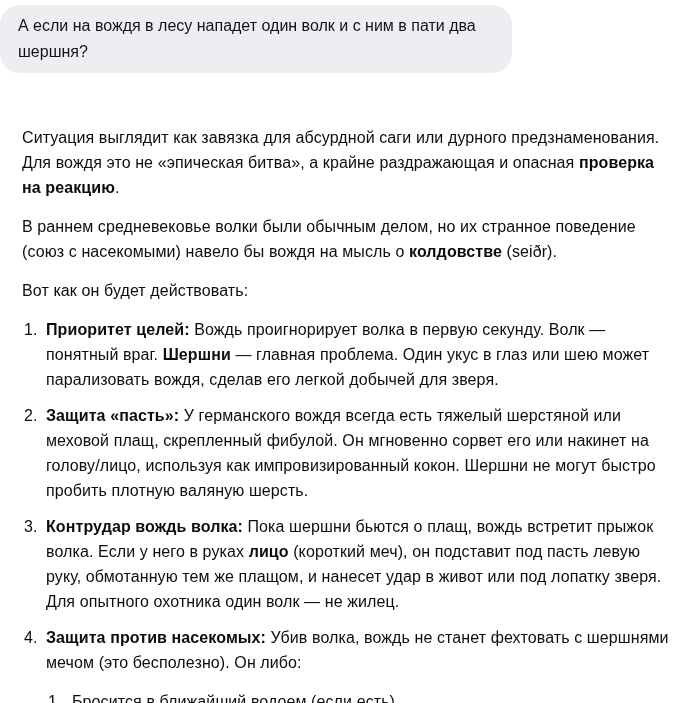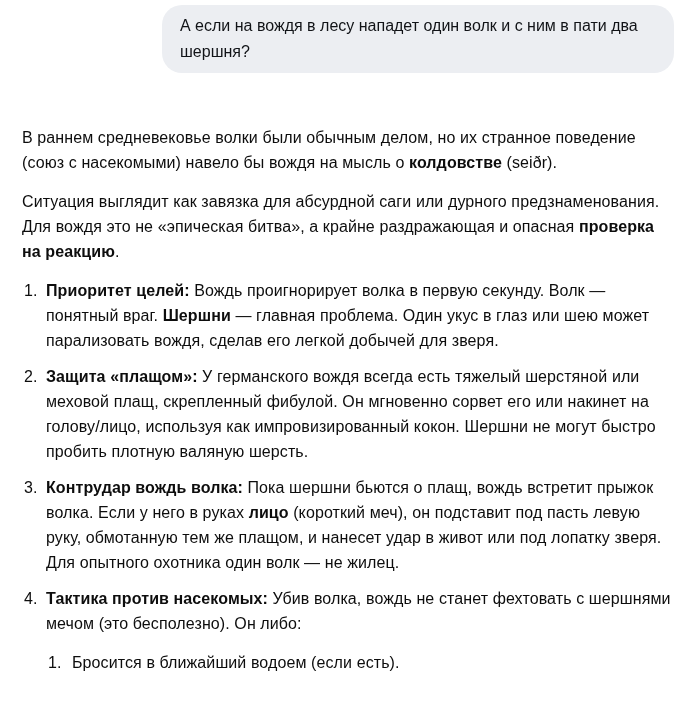--- a/index.html
+++ b/index.html
@@ -14,21 +14,21 @@
     -webkit-font-smoothing: antialiased;
   }
   .chat {
     width: 694px;
     height: 703px;
     position: relative;
   }
   
   .user-row {
     display: flex;
-    justify-content: flex-end;
+    justify-content: flex-start;
     padding: 5px 20px 0 0;
   }
   .user-bubble {
     background: #eceef2;
     border-radius: 20px;
     padding: 8px 18px;
     max-width: 476px;
     font-size: 16px;
     line-height: 26px;
     color: #111317;
@@ -90,34 +90,35 @@
 <div class="chat">
 
   <div class="user-row">
     <div class="user-bubble">
       <span>А если на вождя в лесу нападет один волк и с ним в пати два шершня?</span>
     </div>
   </div>
 
   <div class="response">
 
+    <p><span>Ситуация выглядит как завязка для абсурдной саги или дурного предзнаменования. Для вождя это не «эпическая битва», а крайне раздражающая и опасная </span><strong>проверка на реакцию</strong><span>.</span></p>
+
     <p><span>В раннем средневековье волки были обычным делом, но их странное поведение (союз с насекомыми) навело бы вождя на мысль о </span><strong>колдовстве</strong><span> (seiðr).</span></p>
 
-    <p><span>Ситуация выглядит как завязка для абсурдной саги или дурного предзнаменования. Для вождя это не «эпическая битва», а крайне раздражающая и опасная </span><strong>проверка на реакцию</strong><span>.</span></p>
-
+    <p><span>Вот как он будет действовать:</span></p>
 
     <ol class="main-list">
 
       <li><strong>Приоритет целей:</strong><span> Вождь проигнорирует волка в первую секунду. Волк — понятный враг. </span><strong>Шершни</strong><span> — главная проблема. Один укус в глаз или шею может парализовать вождя, сделав его легкой добычей для зверя.</span></li>
 
-      <li><strong>Защита «плащом»:</strong><span> У германского вождя всегда есть тяжелый шерстяной или меховой плащ, скрепленный фибулой. Он мгновенно сорвет его или накинет на голову/лицо, используя как импровизированный кокон. Шершни не могут быстро пробить плотную валяную шерсть.</span></li>
+      <li><strong>Защита «пасть»:</strong><span> У германского вождя всегда есть тяжелый шерстяной или меховой плащ, скрепленный фибулой. Он мгновенно сорвет его или накинет на голову/лицо, используя как импровизированный кокон. Шершни не могут быстро пробить плотную валяную шерсть.</span></li>
 
       <li><strong>Контрудар вождь волка:</strong><span> Пока шершни бьются о плащ, вождь встретит прыжок волка. Если у него в руках </span><strong>лицо</strong><span> (короткий меч), он подставит под пасть левую руку, обмотанную тем же плащом, и нанесет удар в живот или под лопатку зверя. Для опытного охотника один волк — не жилец.</span></li>
 
-      <li><strong>Тактика против насекомых:</strong><span> Убив волка, вождь не станет фехтовать с шершнями мечом (это бесполезно). Он либо:</span>
+      <li><strong>Защита против насекомых:</strong><span> Убив волка, вождь не станет фехтовать с шершнями мечом (это бесполезно). Он либо:</span>
         <ol class="sub-list">
           <li><span>Бросится в ближайший водоем (если есть).</span></li>
         </ol>
       </li>
 
     </ol>
   </div>
 </div>
 
 </body></html>

